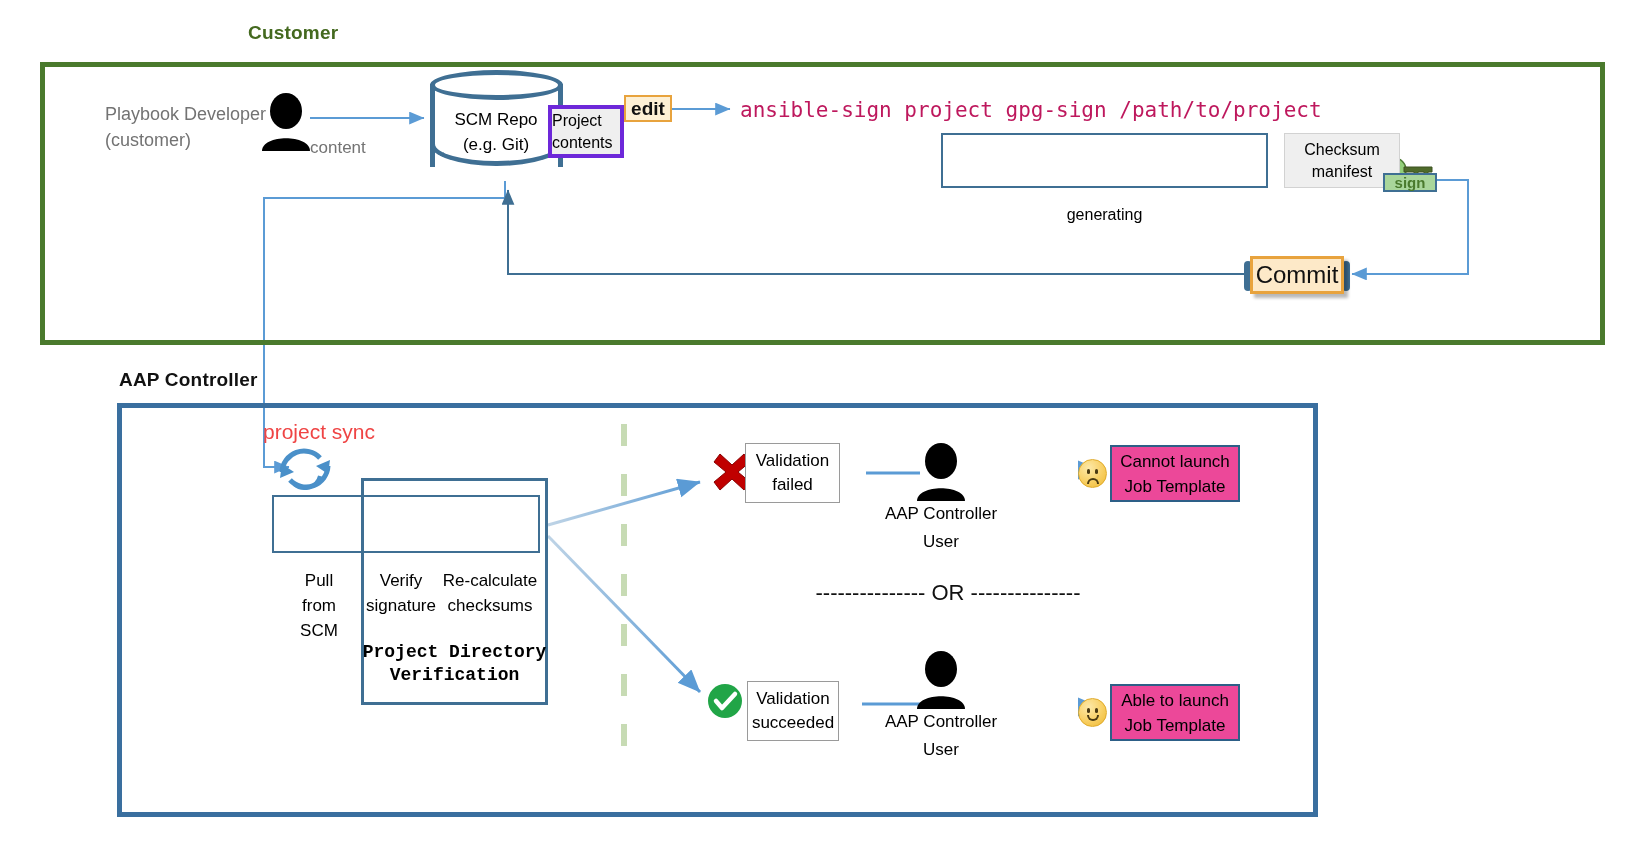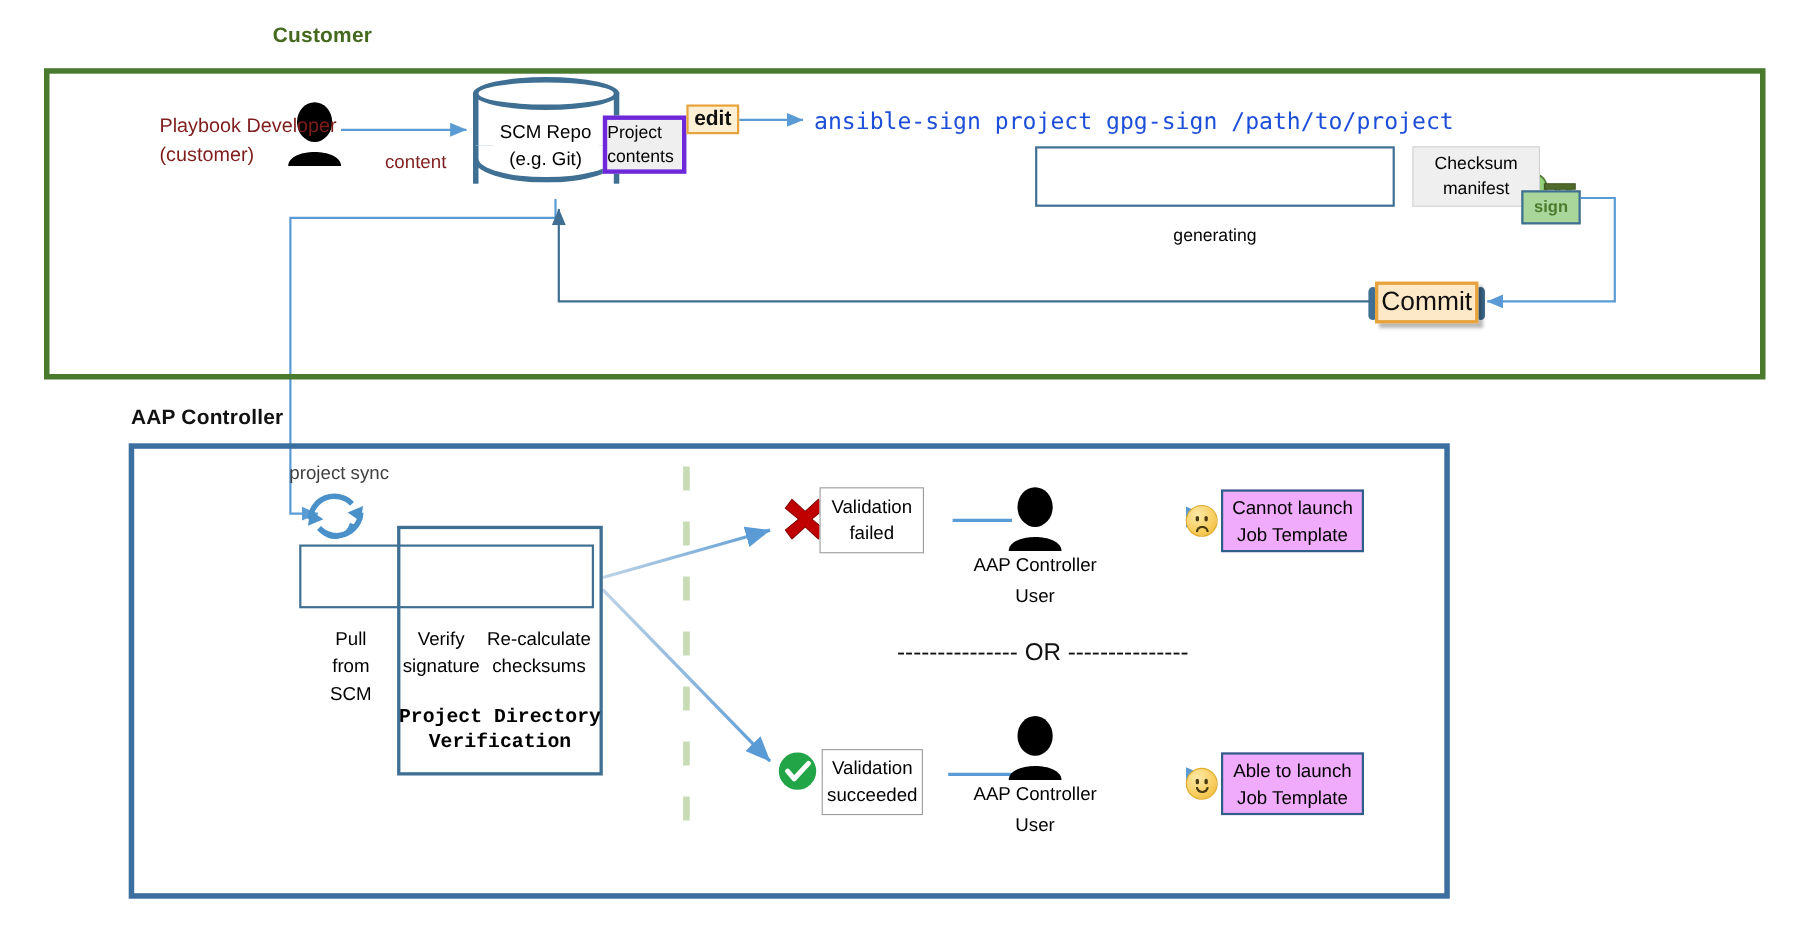--- a/index.html
+++ b/index.html
@@ -26,21 +26,21 @@
   }
   #aap-box{
     left:117px;top:403px;width:1201px;height:414px;
     border:5px solid #3a6f9f;background:transparent;box-sizing:border-box;
   }
   #aap-label{
     left:119px;top:369px;font-size:19px;font-weight:bold;color:#111;letter-spacing:.2px;
   }
 
   
-  .txt{font-size:17px;line-height:23px;color:#7f1d1d;white-space:pre;margin-left:40px;}
+  .txt{font-size:17px;line-height:23px;color:#737373;white-space:pre;}
   .txt-c{font-size:17px;line-height:23px;color:#000;text-align:center;white-space:pre;}
   #dev-label{left:105px;top:101px;font-size:18px;line-height:26px;}
   #content-label{left:310px;top:136px;font-size:17px;}
   #scm-label{left:450px;top:107px;width:92px;text-align:center;font-size:17px;line-height:25px;}
 
   
   #cyl{left:430px;top:70px;width:133px;height:111px;}
   #cyl .cyl-body{
     position:absolute;left:0;top:14px;width:133px;height:83px;
     border-left:5px solid #3f6f93;border-right:5px solid #3f6f93;
@@ -67,78 +67,78 @@
   #edit-badge{
     left:624px;top:95px;width:48px;height:27px;
     background:#fdf0d5;border:2px solid #e8a33d;box-sizing:border-box;
     display:flex;align-items:center;justify-content:center;
     font-size:19px;font-weight:bold;color:#111;
   }
 
   
   #cmd{
     left:740px;top:98px;font-family:"DejaVu Sans Mono", monospace;
-    font-size:21px;color:#1d4ed8;letter-spacing:0px;white-space:pre;
+    font-size:21px;color:#be185d;letter-spacing:0px;white-space:pre;
   }
 
   
   #gen-strip{left:941px;top:133px;width:327px;height:55px;border:2px solid #3f6f93;background:#fff;box-sizing:border-box;}
   #gen-label{left:941px;top:203px;width:327px;text-align:center;font-size:16px;}
 
   
   #checksum{
     left:1284px;top:133px;width:116px;height:55px;
     background:#efefef;border:1px solid #d2d2d2;box-sizing:border-box;
     display:flex;align-items:center;justify-content:center;text-align:center;
     font-size:16px;line-height:22px;
   }
   
   #sign-badge{
-    left:1383px;top:173px;width:54px;height:31px;
+    left:1383px;top:173px;width:54px;height:19px;
     background:#a9d69b;border:2px solid #3f6f93;box-sizing:border-box;
     display:flex;align-items:center;justify-content:center;
     font-size:15px;color:#4a7a2d;font-weight:bold;
   }
 
   
   #commit-btn{
     left:1250px;top:256px;width:94px;height:38px;
     background:#fde9c8;border:3px solid #e8a33d;box-sizing:border-box;
     display:flex;align-items:center;justify-content:center;
     font-size:24px;color:#111;
     box-shadow:4px 4px 3px rgba(0,0,0,.28);
   }
   #commit-btn::before,#commit-btn::after{
     content:"";position:absolute;top:2px;width:8px;height:30px;background:#3f6f93;border-radius:4px;z-index:-1;
   }
   #commit-btn::before{left:-9px;}
   #commit-btn::after{right:-9px;}
 
   
-  #project-sync-label{left:263px;top:420px;font-size:17px;color:#404040;}
+  #project-sync-label{left:263px;top:420px;font-size:21px;color:#ef4444;}
 
   
   #pipe-strip{left:272px;top:495px;width:268px;height:58px;border:2px solid #3f6f93;background:#fff;box-sizing:border-box;}
   #pdv-box{left:361px;top:478px;width:187px;height:227px;border:3px solid #3f6f93;background:transparent;box-sizing:border-box;}
   #lbl-pull{left:287px;top:568px;width:64px;text-align:center;font-size:17px;line-height:25px;}
   #lbl-verify{left:360px;top:568px;width:82px;text-align:center;font-size:17px;line-height:25px;}
   #lbl-recalc{left:437px;top:568px;width:106px;text-align:center;font-size:17px;line-height:25px;}
   #pdv-title{left:361px;top:641px;width:187px;text-align:center;font-size:18px;font-weight:bold;line-height:23px;font-family:Liberation Mono, monospace;}
 
   
   .result-box{
     border:1px solid #9a9a9a;background:#fff;box-sizing:border-box;
     display:flex;align-items:center;justify-content:center;text-align:center;
     font-size:17px;line-height:24px;
   }
   #validation-failed{left:745px;top:443px;width:95px;height:60px;}
   #validation-succeeded{left:747px;top:681px;width:92px;height:60px;}
 
   .launch-box{
-    border:2px solid #2d5f87;background:#f0abfc;box-sizing:border-box;
+    border:2px solid #2d5f87;background:#ec4899;box-sizing:border-box;
     display:flex;align-items:center;justify-content:center;text-align:center;
     font-size:17px;line-height:25px;
   }
   #cannot-launch{left:1110px;top:445px;width:130px;height:57px;}
   #able-launch{left:1110px;top:684px;width:130px;height:57px;}
 
   #aapuser1-label{left:866px;top:500px;width:150px;text-align:center;font-size:17px;line-height:28px;}
   #aapuser2-label{left:866px;top:708px;width:150px;text-align:center;font-size:17px;line-height:28px;}
 
   #or-divider{left:783px;top:580px;width:330px;text-align:center;font-size:22px;color:#111;white-space:pre;}

